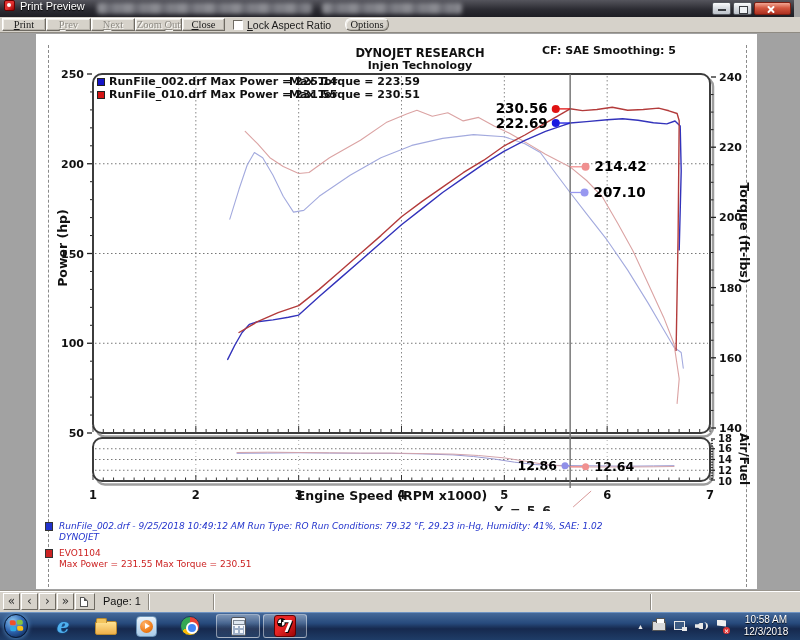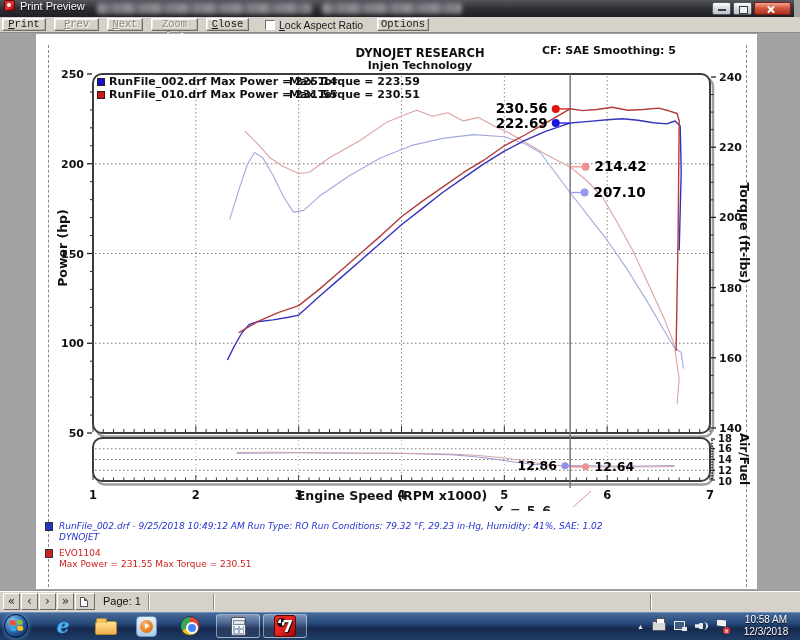--- a/index.html
+++ b/index.html
@@ -19,25 +19,25 @@
   .cap-min,.cap-restore{width:19px;}
   .cap-min::after{content:"";position:absolute;left:5px;bottom:3px;width:8px;height:2.5px;background:#3a3d42;}
   .cap-restore::after{content:"";position:absolute;left:5px;top:3px;width:7px;height:6px;border:1.5px solid #3a3d42;background:#eef1f4;}
   .cap-close{width:37px;background:linear-gradient(#f2a693,#d4573f 45%,#ad3021);border-color:#7d1f12;}
   .cap-close::before,.cap-close::after{content:"";position:absolute;left:15px;top:2px;width:2px;height:9px;background:#fff;border-radius:1px;}
   .cap-close::before{transform:rotate(45deg);}
   .cap-close::after{transform:rotate(-45deg);}
 
   
   .toolbar{position:absolute;left:0;top:17px;width:800px;height:16px;background:#d6d2ca;border-bottom:1px solid #8f8b83;display:flex;align-items:center;padding-left:2px;}
-  .tb-button{height:13px;margin-right:8px;background:#d6d2ca;border:1px solid;border-color:#fff #6f6b63 #6f6b63 #fff;box-shadow:inset -1px -1px 0 #b8b4ac,inset 1px 1px 0 #f2f0ea;font-size:10.5px;font-family:Liberation Mono, monospace;color:#1a1a1a;text-align:center;line-height:11px;padding:0;}
+  .tb-button{height:13px;margin-right:0;background:#d6d2ca;border:1px solid;border-color:#fff #6f6b63 #6f6b63 #fff;box-shadow:inset -1px -1px 0 #b8b4ac,inset 1px 1px 0 #f2f0ea;font-size:10.5px;font-family:Liberation Serif, serif;color:#1a1a1a;text-align:center;line-height:11px;padding:0;}
   .tb-button.disabled{color:#8e8b84;text-shadow:1px 1px 0 #fbfaf7;}
   .chk{width:10px;height:10px;background:#fff;border:1px solid;border-color:#6f6b63 #fff #fff #6f6b63;margin:0 4px 0 8px;}
   .chk-label{font-size:10.5px;color:#1a1a1a;}
-  .opt-btn{margin-left:14px;width:52px;}
+  .opt-btn{margin-left:14px;width:44px;border-radius:6px;}
 
   
   .preview{position:absolute;left:0;top:34px;width:800px;height:556px;background:#a2a2a2;}
   .pageview{position:absolute;left:36px;top:0;width:721px;height:555px;background:#fff;}
   .margin-dash{position:absolute;top:11px;height:542px;width:0;border-left:1px dashed #8a8a8a;}
   .md-left{left:12px;}
   .md-right{left:710px;}
   .hdr1{position:absolute;left:384px;top:12px;transform:translateX(-50%);font:bold 11.5px "DejaVu Sans",sans-serif;color:#111;white-space:nowrap;}
   .hdr2{position:absolute;left:384px;top:24.5px;transform:translateX(-50%);font:bold 11px "DejaVu Sans",sans-serif;color:#111;white-space:nowrap;text-align:right;}
   .hdr-cf{position:absolute;right:81px;top:10px;font:bold 11px "DejaVu Sans",sans-serif;color:#111;white-space:nowrap;}
@@ -118,21 +118,21 @@
     <div class="caption-btns">
       <div class="cap-btn cap-min"></div>
       <div class="cap-btn cap-restore"></div>
       <div class="cap-btn cap-close"></div>
     </div>
   </div>
 
   <div class="toolbar">
     <button class="tb-button" style="width:44px"><u>P</u>rint</button>
     <button class="tb-button disabled" style="width:45px"><u>P</u>rev</button>
-    <button class="tb-button disabled" style="width:36px"><u>N</u>ext</button>
+    <button class="tb-button disabled" style="width:44px"><u>N</u>ext</button>
     <button class="tb-button disabled" style="width:47px">Zoom <u>O</u>ut</button>
     <button class="tb-button" style="width:43px"><u>C</u>lose</button>
     <span class="chk"></span>
     <span class="chk-label"><u>L</u>ock Aspect Ratio</span>
     <button class="tb-button opt-btn">Options</button>
   </div>
 
   <div class="preview">
     <div class="pageview">
       <div class="margin-dash md-left"></div>

